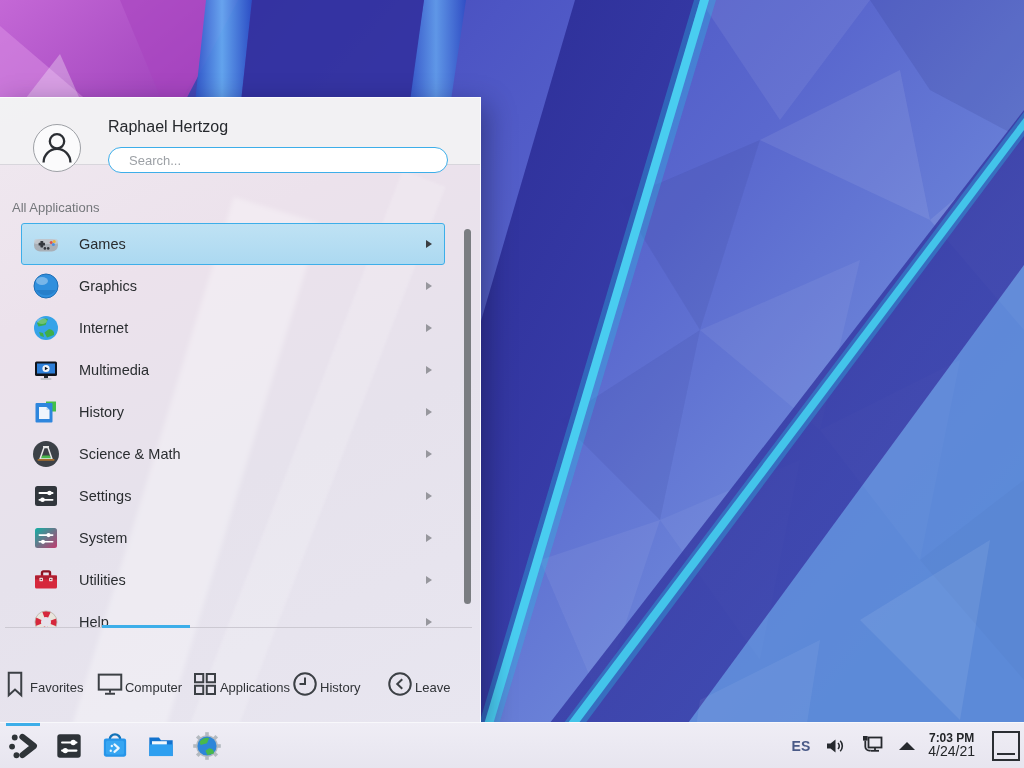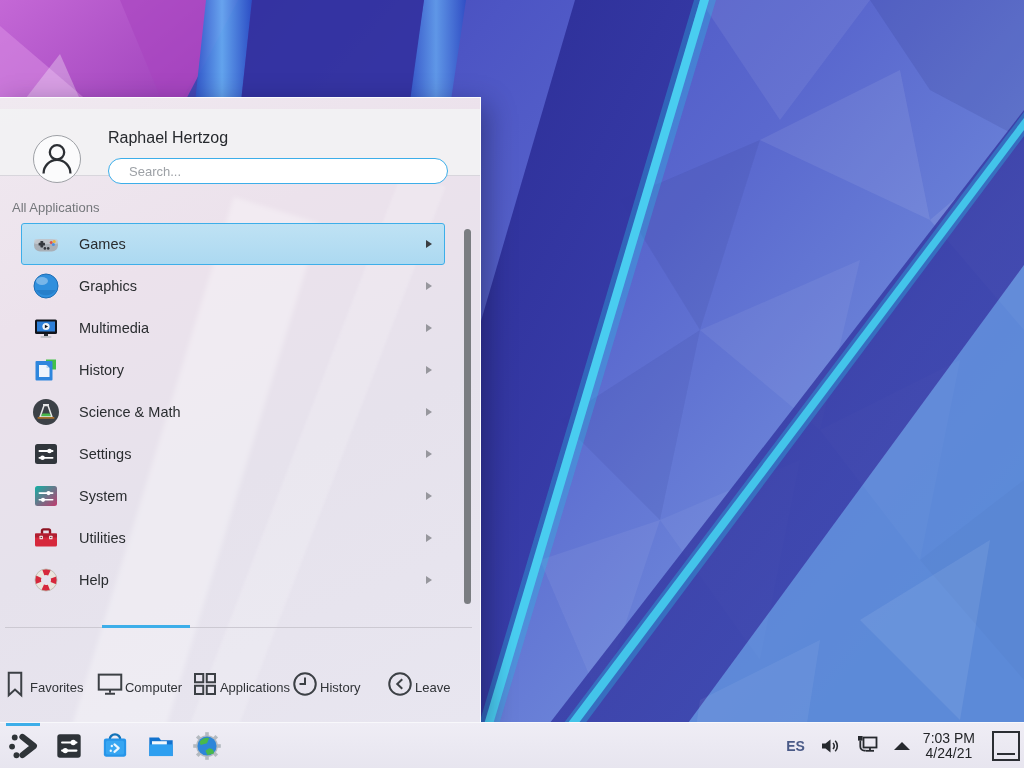--- a/index.html
+++ b/index.html
@@ -12,21 +12,21 @@
 
   
   .menu{position:absolute;left:0;top:97px;width:481px;height:625px;
         background:linear-gradient(155deg,#f0e9f0 0%,#ece2ec 28%,#e6e2ec 58%,#e8e6f0 100%);
         border-top:1px solid #fbfbfd;border-right:1px solid #fbfbfd;box-sizing:border-box;
         box-shadow:6px 8px 26px rgba(10,10,40,.38);}
   .menu-streak{position:absolute;background:rgba(255,255,255,.30);pointer-events:none;}
   .streak1{left:150px;top:100px;width:90px;height:560px;transform:rotate(17deg);filter:blur(2px);}
   .streak2{left:290px;top:60px;width:46px;height:620px;transform:rotate(21deg);opacity:.55;filter:blur(1px);}
 
-  .menu-header{position:absolute;left:0;top:11px;width:100%;height:67px;
+  .menu-header{position:absolute;left:0;top:0;width:100%;height:67px;
                background:rgba(241,241,243,.96);border-bottom:1px solid #d8d6dc;box-sizing:border-box;}
   .avatar{position:absolute;left:33px;top:26px;width:48px;height:48px;border-radius:50%;
           background:#fbfbfc;border:1px solid #9ea1a6;box-sizing:border-box;}
   .user-name{position:absolute;left:108px;top:20px;font-size:16px;color:#26292d;}
   .search{position:absolute;left:108px;top:49px;width:340px;height:26px;box-sizing:border-box;
           border:1px solid #3daee9;border-radius:13px;background:#fff;outline:none;
           font:13px "Liberation Sans",sans-serif;color:#26292d;padding:0 20px;}
   .search::placeholder{color:#9da1a6;}
 
   .section-label{position:absolute;left:12px;top:102px;font-size:13px;color:#74777b;}
@@ -56,21 +56,21 @@
            display:flex;align-items:center;}
   .tb-left{display:flex;align-items:center;height:100%;}
   .tb-launcher{position:relative;width:46px;height:100%;display:flex;align-items:center;justify-content:center;}
   .tb-launcher .active-line{position:absolute;left:6px;top:0;width:34px;height:3px;background:#3daee9;}
   .tb-icon{width:34px;height:34px;}
   .tb-right{margin-left:auto;display:flex;align-items:center;gap:13px;padding-right:4px;height:100%;}
   .kb-layout{font-size:14px;font-weight:bold;color:#4a5a87;}
   .caret-up{width:0;height:0;border-left:8px solid transparent;border-right:8px solid transparent;
             border-bottom:8px solid #26292e;}
   .clock{display:flex;flex-direction:column;align-items:center;line-height:1.05;color:#232528;}
-  .clock-time{font-size:14px;}
+  .clock-time{font-size:12px;font-weight:bold;}
   .clock-date{font-size:14px;}
   .show-desktop{width:28px;height:30px;border:2px solid #2b2e33;box-sizing:border-box;position:relative;margin-left:4px;}
   .show-desktop::after{content:"";position:absolute;left:3px;right:3px;bottom:4px;height:2px;background:#2b2e33;}
 </style>
 </head>
 <body>
 
 <div class="desktop">
 
   <svg class="wallpaper" viewBox="0 0 1024 768" preserveAspectRatio="none">
@@ -171,20 +171,31 @@
         <svg class="cat-icon" viewBox="0 0 32 32">
           <circle cx="16" cy="16" r="12" fill="#2f8fdd"></circle>
           <circle cx="16" cy="16" r="12" fill="none" stroke="#1d6db4" stroke-width="1"></circle>
           <ellipse cx="12" cy="11" rx="6" ry="4" fill="#ffffff" opacity="0.35"></ellipse>
           <path d="M6 20 a12 12 0 0 0 20 0 z" fill="#1d6db4" opacity="0.45"></path>
         </svg>
         <span class="cat-label">Graphics</span>
         <span class="arrow"></span>
       </div>
 
+      <div class="app-row">
+        <svg class="cat-icon" viewBox="0 0 32 32">
+          <circle cx="16" cy="16" r="12" fill="#35a3e8"></circle>
+          <path d="M7 11 q5 -6 11 -4 l-2.5 6 -7 1.5 z" fill="#3fae49"></path>
+          <path d="M19 17 q6 1 5 6 l-7 2.5 -2.5 -5 z" fill="#3fae49"></path>
+          <path d="M9 20 l4 1 1 4 -3.5 -1 z" fill="#3fae49"></path>
+          <ellipse cx="12" cy="9" rx="5" ry="3" fill="#ffffff" opacity="0.25"></ellipse>
+        </svg>
+        <span class="cat-label">Internet</span>
+        <span class="arrow"></span>
+      </div>
 
       <div class="app-row">
         <svg class="cat-icon" viewBox="0 0 32 32">
           <rect x="5" y="7.5" width="22" height="14.5" rx="1.5" fill="#11141b"></rect>
           <rect x="7" y="9.5" width="18" height="10" fill="#2d7fd8"></rect>
           <circle cx="16" cy="14.5" r="3.6" fill="#f2f5f8"></circle>
           <polygon points="14.9,12.7 18.1,14.5 14.9,16.3" fill="#11141b"></polygon>
           <rect x="14" y="22" width="4" height="2.2" fill="#262a31"></rect>
           <rect x="10.5" y="24.2" width="11" height="1.6" rx="0.8" fill="#b9bcc1"></rect>
         </svg>

